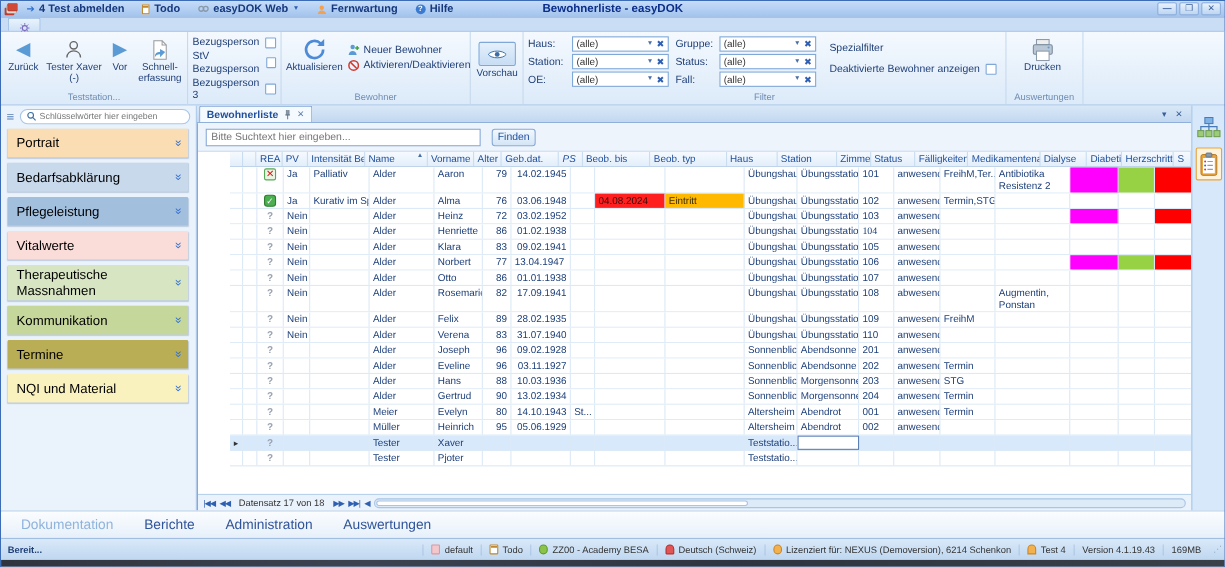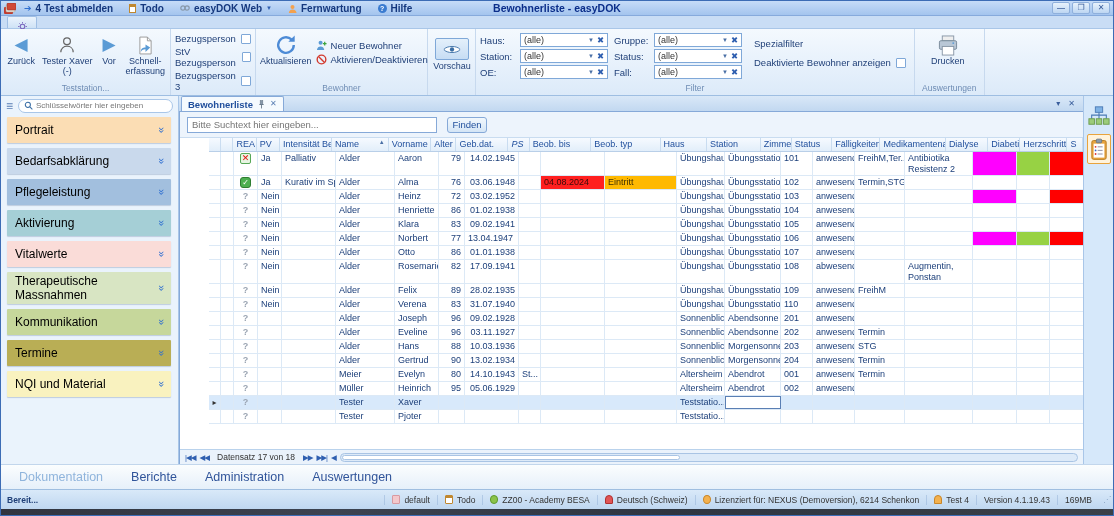--- a/index.html
+++ b/index.html
@@ -378,24 +378,20 @@
             <span class="chev">»</span>
           </div>
           <div class="sb-item" style="background: rgb(201, 217, 236);">
             <span class="lbl">Bedarfsabklärung</span>
             <span class="chev">»</span>
           </div>
           <div class="sb-item" style="background: rgb(162, 191, 222);">
             <span class="lbl">Pflegeleistung</span>
             <span class="chev">»</span>
           </div>
-          <div class="sb-item" style="background: rgb(165, 207, 214);">
-            <span class="lbl">Aktivierung</span>
-            <span class="chev">»</span>
-          </div>
           <div class="sb-item" style="background: rgb(250, 220, 216);">
             <span class="lbl">Vitalwerte</span>
             <span class="chev">»</span>
           </div>
           <div class="sb-item" style="background: rgb(216, 229, 195);">
             <span class="lbl">Therapeutische Massnahmen</span>
             <span class="chev">»</span>
           </div>
           <div class="sb-item" style="background: rgb(198, 215, 155);">
             <span class="lbl">Kommunikation</span>
@@ -586,21 +582,21 @@
                 <div class="gcell" style="width: 54px;"></div>
                 <div class="gcell" style="width: 59px;">Alder</div>
                 <div class="gcell" style="width: 44px;">Henriette</div>
                 <div class="gcell" style="width: 26px; text-align: right;">86</div>
                 <div class="gcell" style="width: 54px; text-align: right;">01.02.1938</div>
                 <div class="gcell" style="width: 22px;"></div>
                 <div class="gcell" style="width: 64px;"></div>
                 <div class="gcell" style="width: 72px;"></div>
                 <div class="gcell" style="width: 48px;">Übungshaus</div>
                 <div class="gcell" style="width: 56px;">Übungsstation</div>
-                <div class="gcell" style="width: 32px;">104</div>
+                <div class="gcell" style="width: 32px; font-family: Liberation Serif, serif;">104</div>
                 <div class="gcell" style="width: 42px;">anwesend</div>
                 <div class="gcell" style="width: 50px;"></div>
                 <div class="gcell" style="width: 68px;"></div>
                 <div class="gcell" style="width: 44px;"></div>
                 <div class="gcell" style="width: 33px;"></div>
                 <div class="gcell" style="width: 49px;"></div>
                 <div class="gcell" style="width: 16px;"></div>
               </div>
               <div class="grow">
                 <div class="gcell selcol" style="width: 12px;"></div>

